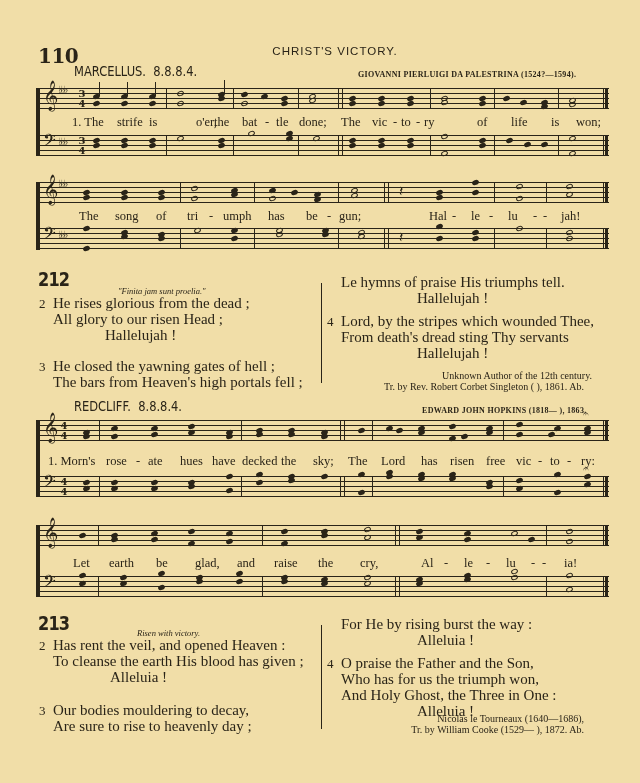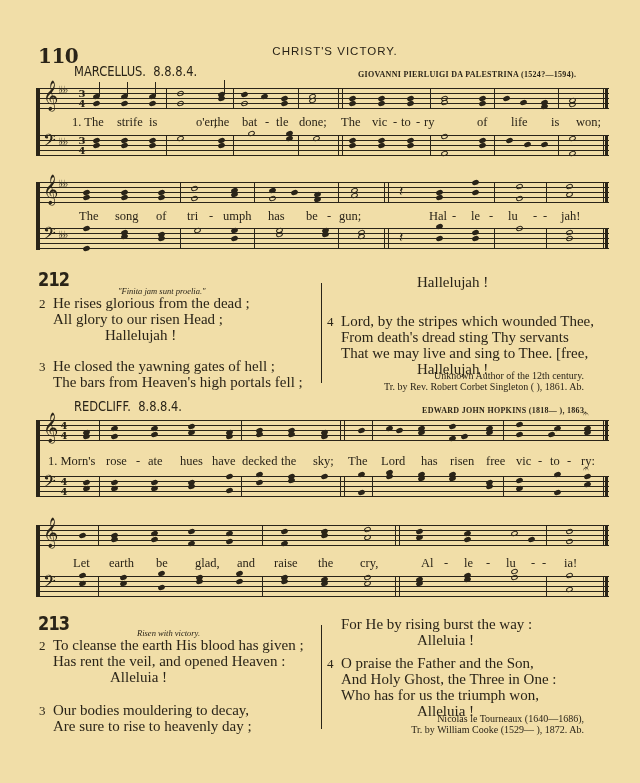--- a/index.html
+++ b/index.html
@@ -262,30 +262,30 @@
   <span class="vline">All glory to our risen Head ;</span>
   <span class="vline refrain" style="padding-left:52px;">Hallelujah !</span>
 </div>
 <div class="abs verse" style="left:53px;top:358px;">
   <span class="vnum" style="left:-14px;top:1px;">3</span>
   <span class="vline">He closed the yawning gates of hell ;</span>
   <span class="vline">The bars from Heaven's high portals fell ;</span>
 </div>
 
 <div class="abs verse" style="left:341px;top:274px;">
+  <span class="vline">Le  hymns of praise His triumphs tell.</span>
   <span class="vline refrain">Hallelujah !</span>
 </div>
 <div class="abs verse" style="left:341px;top:313px;">
   <span class="vnum" style="left:-14px;top:1px;">4</span>
   <span class="vline">Lord, by the stripes which wounded Thee,</span>
   <span class="vline">From  death's  dread  sting  Thy  servants</span>
-  <span class="vline">That we may live and sing to Thee.   [free,</span>
   <span class="vline refrain">Hallelujah !</span>
 </div>
-<div class="abs attrib" style="right:56px;top:370px;">Unknown Author of the 12th century.</div>
+<div class="abs attrib" style="right:48px;top:370px;">Unknown Author of the 12th century.</div>
 <div class="abs attrib" style="right:56px;top:381px;">Tr. by Rev. Robert Corbet Singleton (          ), 1861.  Ab.</div>
 
 <div class="abs tune" style="left:74px;top:398px;">
   <span>REDCLIFF.</span>&nbsp;&nbsp;<span>8.8.8.4.</span>
 </div>
 <div class="abs composer" style="left:422px;top:406px;">EDWARD JOHN HOPKINS (1818—      ), 1863.</div>
 
 <div class="system" style="top:418px;height:82px;">
   <div class="brace" style="top:2px;height:76px;"></div>
   <div class="staff" style="top:2px;"></div>
@@ -476,35 +476,35 @@
     <span style="left:528px;">ia!</span>
   </div>
 </div>
 
 <div class="abs hymnnum" style="left:38px;top:612px;">213</div>
 <div class="abs latin" style="left:137px;top:628px;">Risen with victory.</div>
 <div class="colrule" style="left:321px;top:625px;height:104px;"></div>
 
 <div class="abs verse" style="left:53px;top:637px;">
   <span class="vnum" style="left:-14px;top:1px;">2</span>
+  <span class="vline">Has rent the veil, and opened Heaven :</span>
   <span class="vline">To cleanse the earth His blood has given ;</span>
-  <span class="vline">Has rent the veil, and opened Heaven :</span>
   <span class="vline refrain" style="padding-left:57px;">Alleluia !</span>
 </div>
 <div class="abs verse" style="left:53px;top:702px;">
   <span class="vnum" style="left:-14px;top:1px;">3</span>
   <span class="vline">Our bodies mouldering to decay,</span>
   <span class="vline">Are sure to rise to heavenly day ;</span>
 </div>
 
 <div class="abs verse" style="left:341px;top:616px;">
   <span class="vline">For He by rising burst the way :</span>
   <span class="vline refrain">Alleluia !</span>
 </div>
 <div class="abs verse" style="left:341px;top:655px;">
   <span class="vnum" style="left:-14px;top:1px;">4</span>
   <span class="vline">O praise the Father and the Son,</span>
+  <span class="vline">Who has for us the triumph won,</span>
   <span class="vline">And Holy Ghost, the Three in One :</span>
-  <span class="vline">Who has for us the triumph won,</span>
   <span class="vline refrain">Alleluia !</span>
 </div>
 <div class="abs attrib" style="right:56px;top:713px;">Nicolas le Tourneaux (1640—1686),</div>
 <div class="abs attrib" style="right:56px;top:724px;">Tr. by William Cooke (1529—       ), 1872.   Ab.</div>
 
 </body></html>

